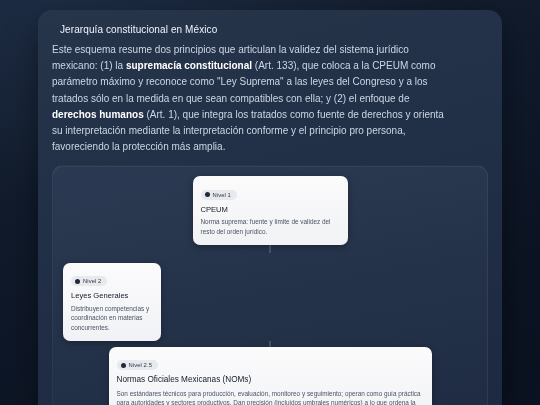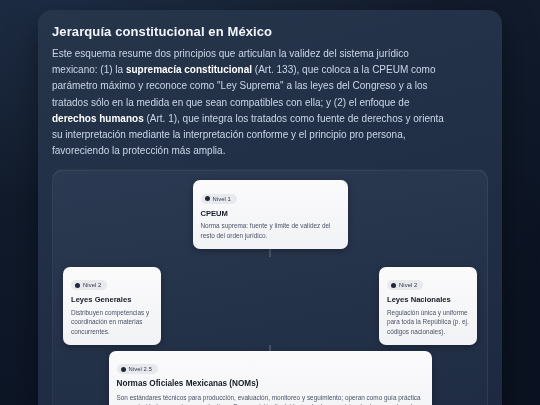--- a/index.html
+++ b/index.html
@@ -35,25 +35,25 @@
     width: 464px;
     min-height: 420px;
     border-radius: 14px 14px 0 0;
     background: linear-gradient(165deg, #27354b 0%, #223047 35%, #1b2740 100%);
     box-shadow: 0 12px 34px rgba(0,0,0,0.40);
     padding: 12px 14px 14px 14px;
     box-sizing: border-box;
   }
 
   #page-title {
-    font-size: 13px;
-    font-weight: bold;
+    font-size: 10px;
+    font-weight: normal;
     color: #f2f5fa;
     letter-spacing: 0.1px;
-    margin: 2px 0 7px 0;
+    margin: 2px 0 7px 8px;
   }
 
   #intro {
     font-size: 10px;
     line-height: 1.62;
     color: #ccd6e6;
     margin: 0 0 10px 0;
     max-width: 404px;
   }
   #intro b { color: #ffffff; font-weight: bold; }
@@ -110,21 +110,21 @@
     display: inline-block;
   }
   .badge-label {
     font-size: 5.8px;
     color: #2b3447;
     letter-spacing: 0.1px;
   }
 
   .node-title {
     font-size: 7.6px;
-    font-weight: bold;
+    font-weight: normal;
     color: #141a26;
     margin: 0 0 3px 0;
     line-height: 1.25;
   }
   .node-title.big { font-size: 8.2px; }
 
   .node-desc {
     font-size: 6.4px;
     line-height: 1.52;
     color: #4a5365;
@@ -169,28 +169,20 @@
 
         <div class="node node-l2">
           <div class="badge">
             <span class="badge-dot"></span>
             <span class="badge-label">Nivel 2</span>
           </div>
           <div class="node-title">Leyes Generales</div>
           <div class="node-desc">Distribuyen competencias y coordinación en materias concurrentes.</div>
         </div>
 
-        <div class="node node-l2">
-          <div class="badge">
-            <span class="badge-dot"></span>
-            <span class="badge-label">Nivel 2</span>
-          </div>
-          <div class="node-title">Leyes Nacionales</div>
-          <div class="node-desc">Regulación única y uniforme para toda la República (p. ej. códigos nacionales).</div>
-        </div>
 
 
 
       </div>
 
       <div class="stem stem-6"></div>
 
       <div class="row">
         <div class="node node-l25">
           <div class="badge">

